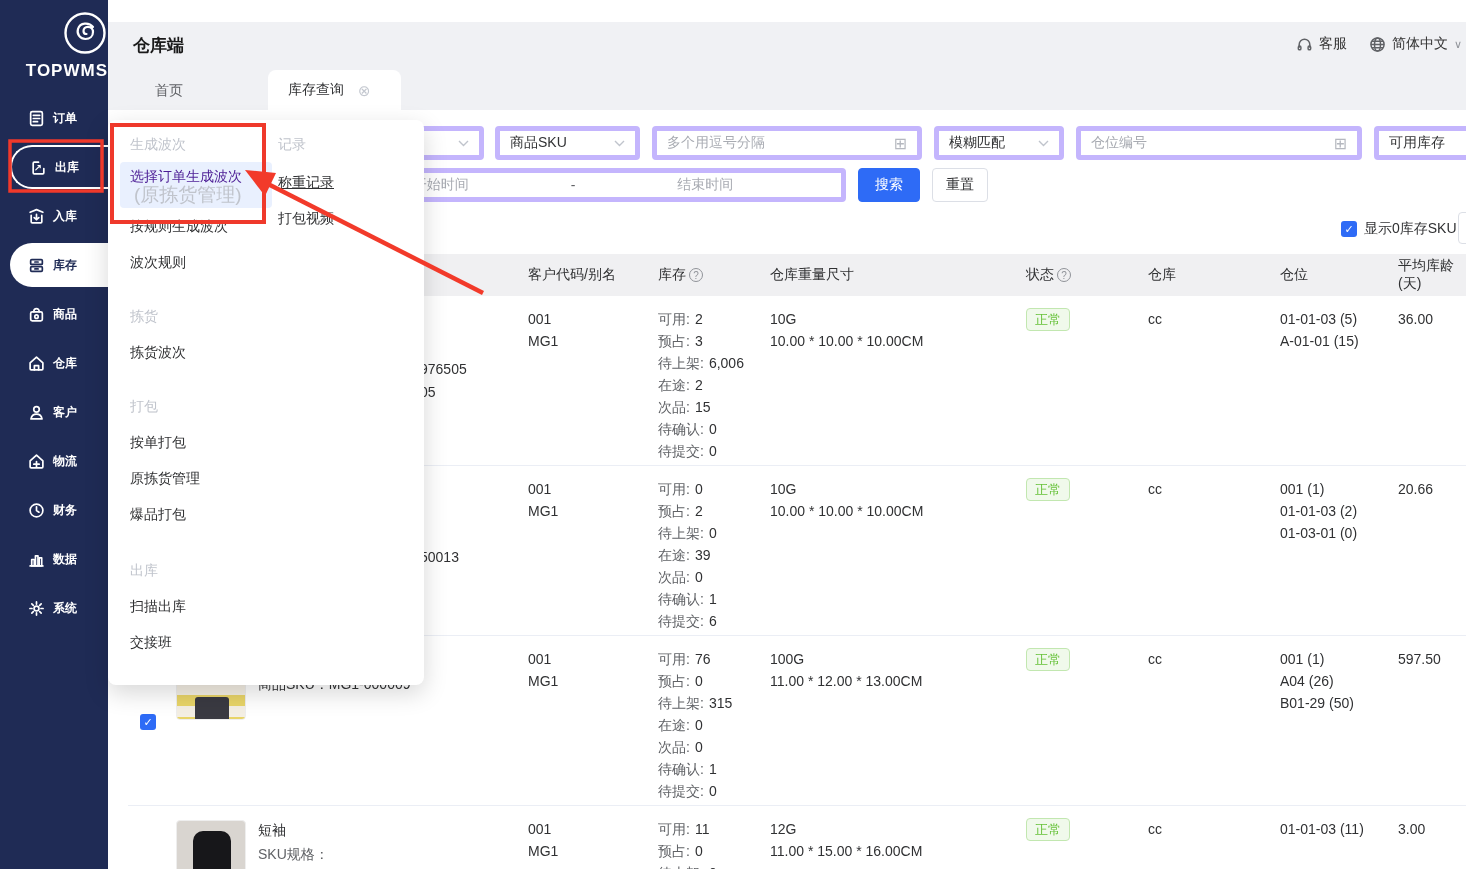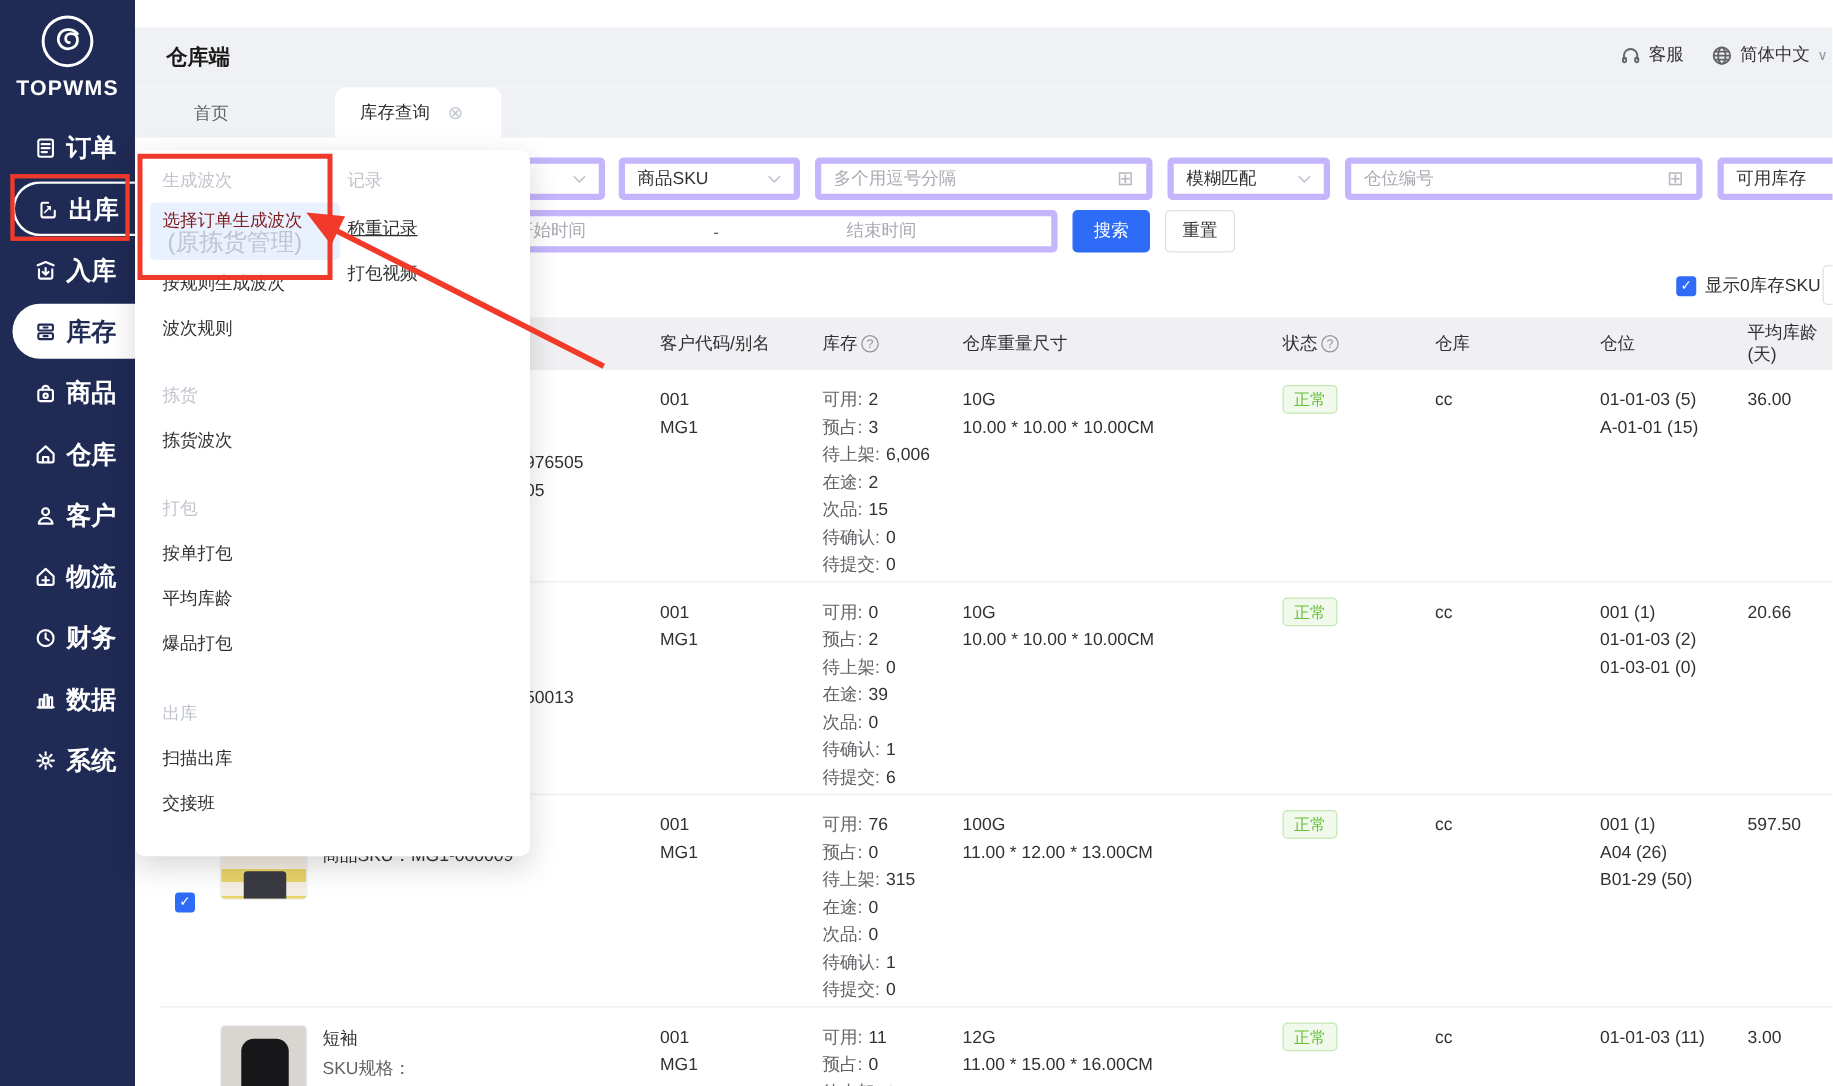--- a/index.html
+++ b/index.html
@@ -1,24 +1,24 @@
 <!DOCTYPE html>
 <html><head>
 <meta charset="utf-8">
 <style>
   * { margin:0; padding:0; box-sizing:border-box; }
   html,body { width:1466px; height:869px; overflow:hidden; }
   body { font-family:"Liberation Sans","DejaVu Sans",sans-serif; font-size:14px; color:#303133; background:#fff; position:relative; }
 
   
   .sidebar { position:absolute; left:0; top:0; width:108px; height:869px; background:#1f2b55; z-index:5; }
-  .logo { text-align:center; padding-top:10px; }
+  .logo { text-align:right; padding-top:10px; }
   .logo-text { color:#fff; font-weight:bold; font-size:17px; letter-spacing:1px; margin-top:2px; }
   .nav { position:absolute; top:96px; left:0; right:0; }
-  .nav-item { position:relative; height:44px; margin:0 0 5px 10px; display:flex; align-items:center; padding-left:16px; color:#fff; font-size:20px; font-weight:700; border-radius:22px 0 0 22px; cursor:pointer; }
+  .nav-item { position:relative; height:44px; margin:0 0 5px 10px; display:flex; align-items:center; padding-left:16px; color:#fff; font-size:12px; font-weight:700; border-radius:22px 0 0 22px; cursor:pointer; }
   .nav-item .nicon { width:20px; height:20px; margin-right:7px; display:inline-flex; align-items:center; justify-content:center; }
   .nav-item.selected { background:#fff; color:#1f2b55; }
   .nav-item.hovered { border:2px solid #fff; border-right:none; }
   .nav-item svg { stroke:#fff; fill:none; stroke-width:1.6; stroke-linecap:round; stroke-linejoin:round; }
   .nav-item.selected svg { stroke:#1f2b55; }
 
   
   .main { position:absolute; left:108px; top:0; width:1358px; height:869px; background:#fff;margin-top:22px; }
   .topbar { position:absolute; left:0; top:0; width:100%; height:48px; background:#f0f1f4; }
   .page-title { position:absolute; left:25px; top:12px; font-size:17px; font-weight:bold; color:#1a1a1a; }
@@ -69,21 +69,21 @@
   .sline .sv { color:#303133; margin-left:5px; }
   .badge-ok { display:inline-block; background:#f0f9eb; color:#67c23a; border:1px solid #c2e7b0; border-radius:4px; font-size:13px; padding:2px 8px; line-height:17px; }
 
   
   .popup { position:absolute; left:0; top:98px; width:316px; height:565px; background:#fff; border-radius:8px; box-shadow:0 8px 24px rgba(0,0,0,0.16); z-index:10; }
   .mcol { position:absolute; top:14px; }
   .mtitle { color:#c0c4cc; font-size:14px; line-height:20px; }
   .mitem { color:#303133; font-size:14px; line-height:20px; cursor:pointer; }
   .mt8{margin-top:8px;} .mt16{margin-top:16px;} .mt18{margin-top:18px;text-decoration:underline;} .mt34{margin-top:34px;} .mt36{margin-top:36px;}
   .mitem-hl { background:#e9f0fe; border-radius:4px; margin:8px 0 0 -10px; padding:4px 10px; width:152px; }
-  .mitem-hl .mmain { color:#7f1d1d; line-height:20px; cursor:pointer; }
+  .mitem-hl .mmain { color:#4c1d95; line-height:20px; cursor:pointer; }
   .mitem-hl .msub { color:#c0c4cc; font-size:19px; line-height:18px; padding-left:4px; }
 
   
   .anno { position:absolute; left:0; top:0; width:1466px; height:869px; z-index:50; pointer-events:none; }
 </style>
 </head>
 <body>
 
 <div class="sidebar">
   <div class="logo">
@@ -443,21 +443,21 @@
       <div class="mitem-hl">
         <div class="mmain">选择订单生成波次</div>
         <div class="msub">(原拣货管理)</div>
       </div>
       <div class="mitem mt8">按规则生成波次</div>
       <div class="mitem mt16">波次规则</div>
       <div class="mtitle mt34">拣货</div>
       <div class="mitem mt16">拣货波次</div>
       <div class="mtitle mt34">打包</div>
       <div class="mitem mt16">按单打包</div>
-      <div class="mitem mt16">平均库龄</div>
+      <div class="mitem mt16">原拣货管理</div>
       <div class="mitem mt16">爆品打包</div>
       <div class="mtitle mt36">出库</div>
       <div class="mitem mt16">扫描出库</div>
       <div class="mitem mt16">交接班</div>
     </div>
     <div class="mcol" style="left:170px;">
       <div class="mtitle">记录</div>
       <div class="mitem mt18">称重记录</div>
       <div class="mitem mt16">打包视频</div>
     </div>

